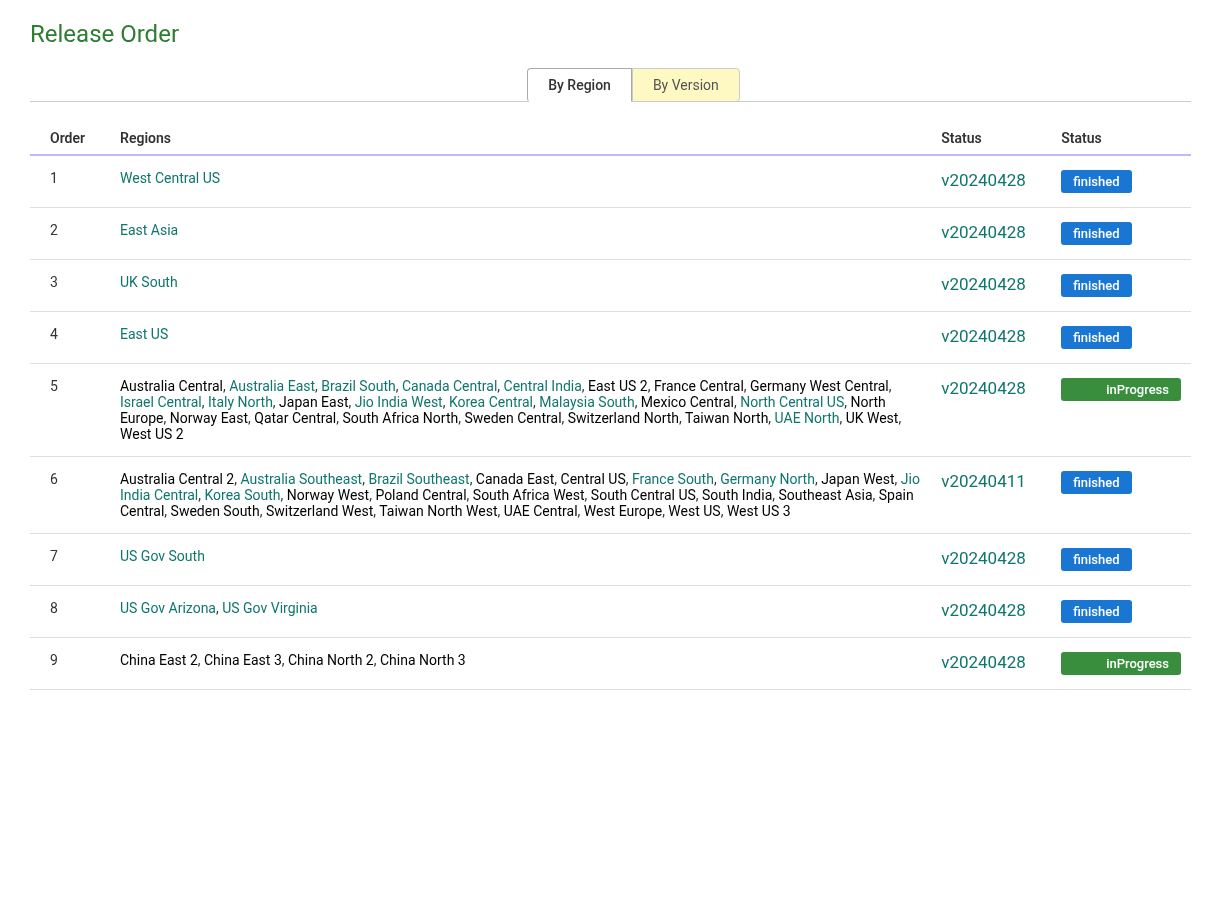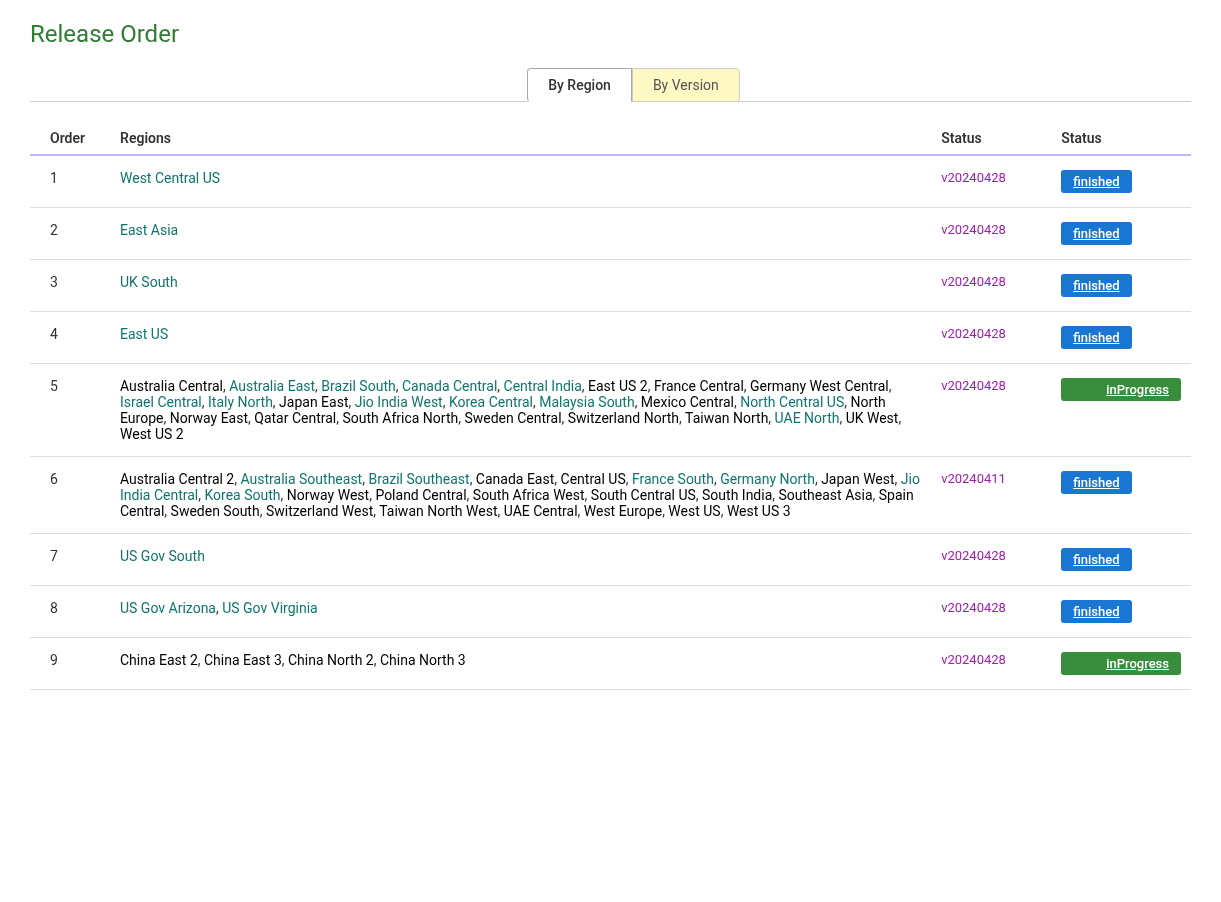--- a/index.html
+++ b/index.html
@@ -95,32 +95,31 @@
     .region-text {
       color: #000000;
     }
     .badge {
       display: inline-block;
       padding: 4px 12px;
       border-radius: 3px;
       font-size: 13px;
       font-weight: 500;
       color: #fff;
-      text-decoration: underline;
     }
     .badge-finished {
       background: #1976d2;
     }
     .badge-inprogress {
       background: #388e3c;
       padding-left: 45px;
     }
     .version-cell {
-      color: #a21caf;
-      font-size: 13px;
+      color: #0f766e;
+      font-size: 17px;
     }
   </style>
 </head>
 <body>
 
 <h1>Release Order</h1>
 
 <div class="tabs">
   <div class="tab active">By Region</div>
   <div class="tab">By Version</div>

